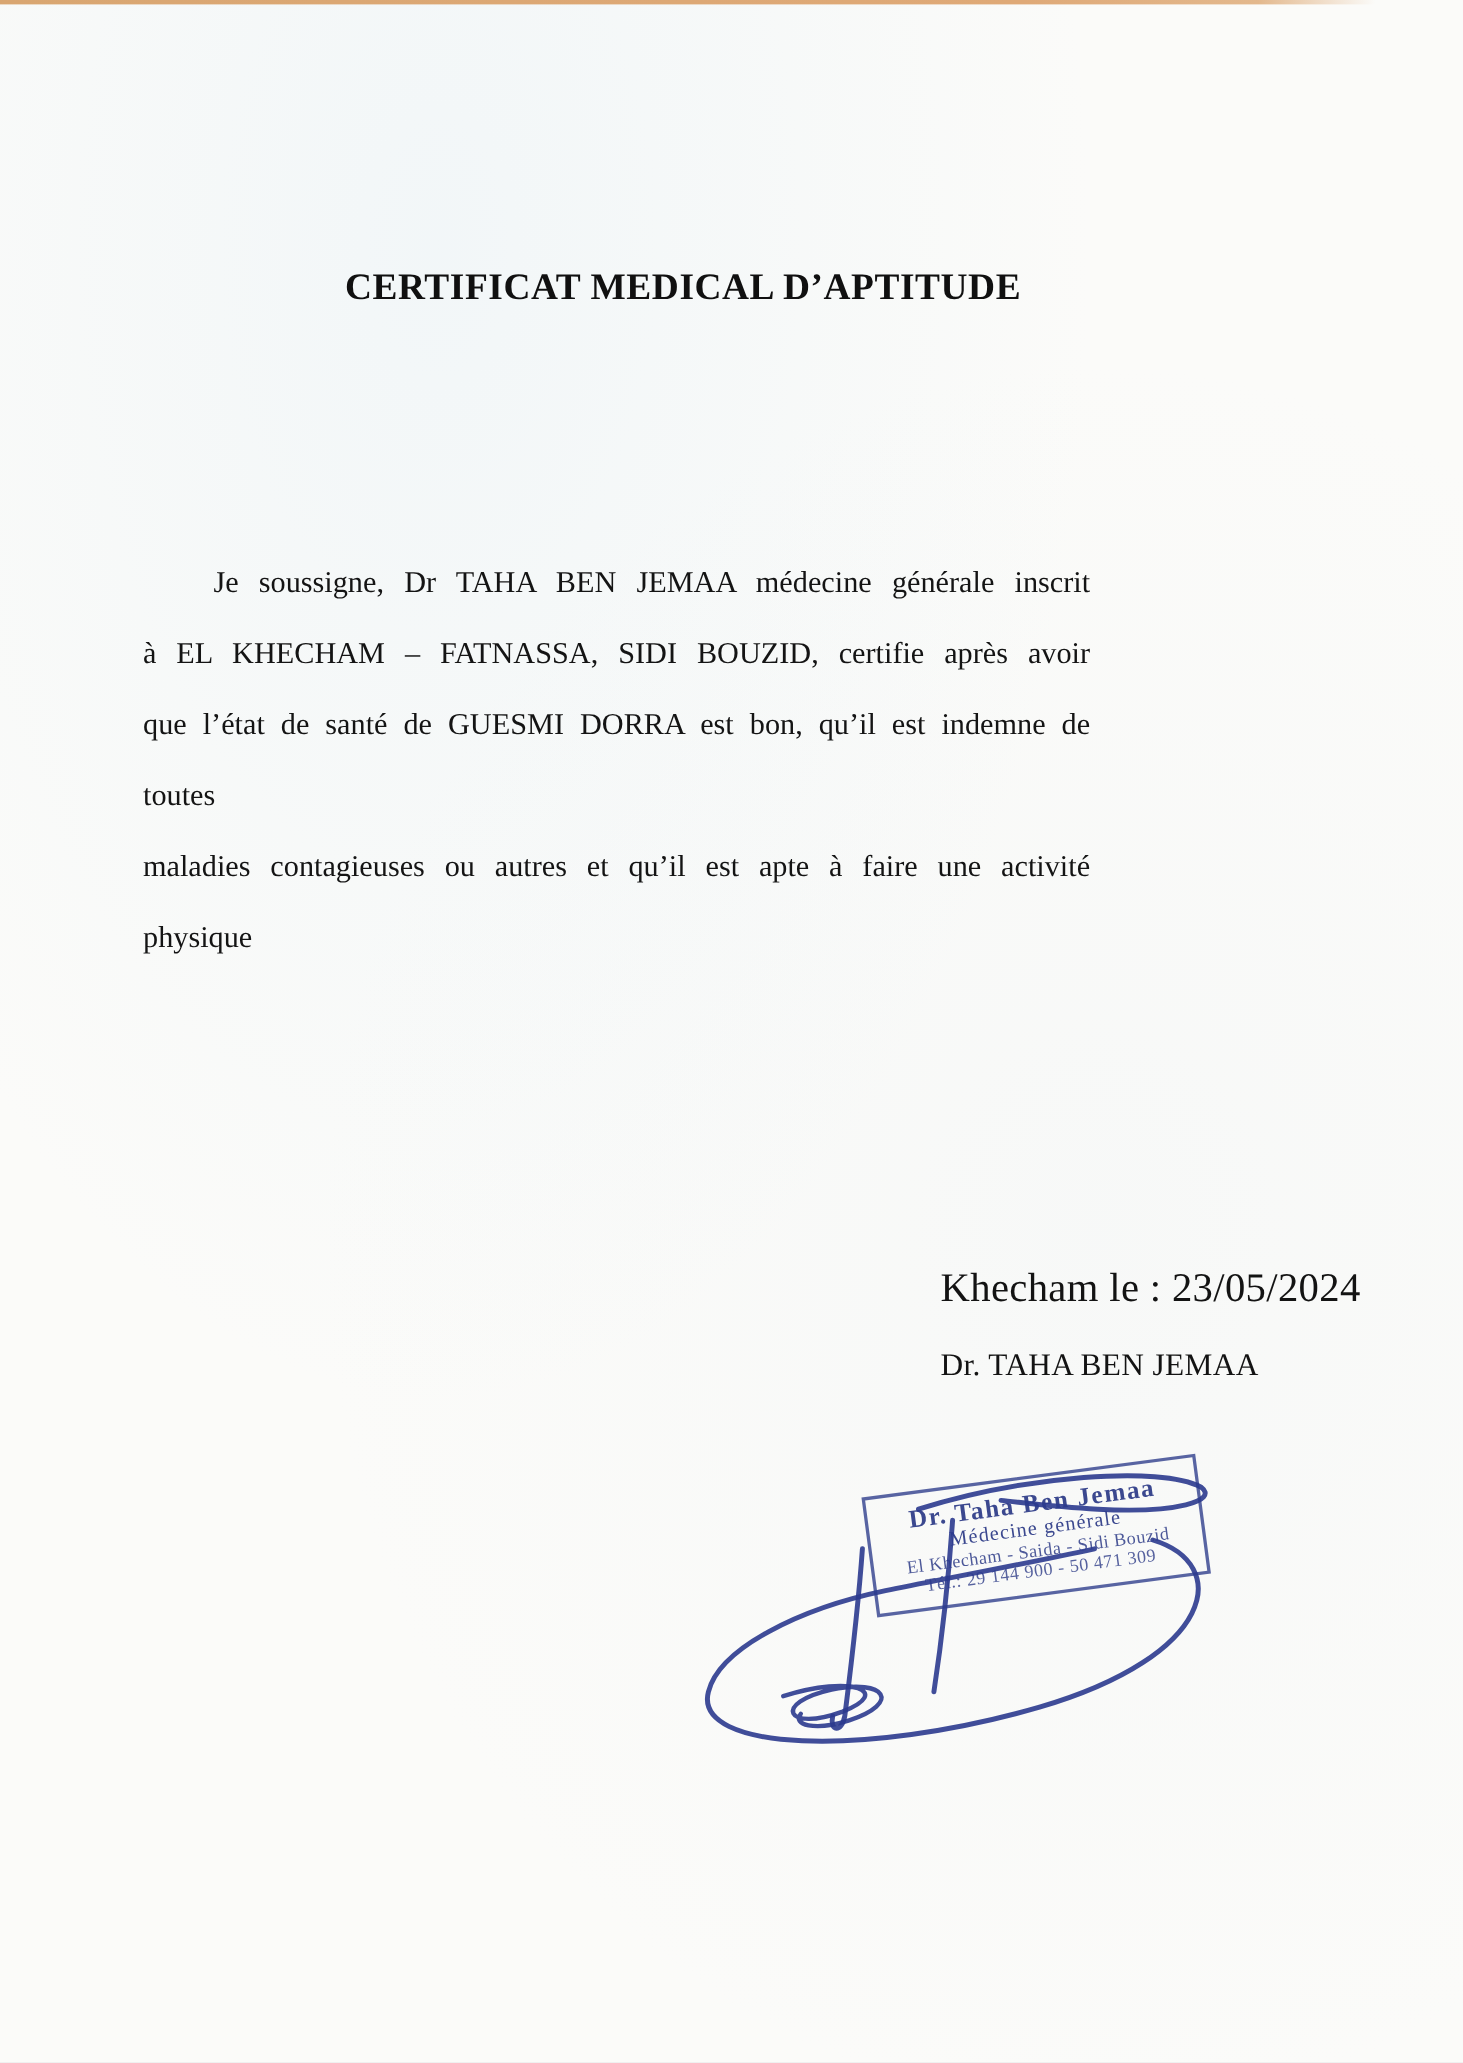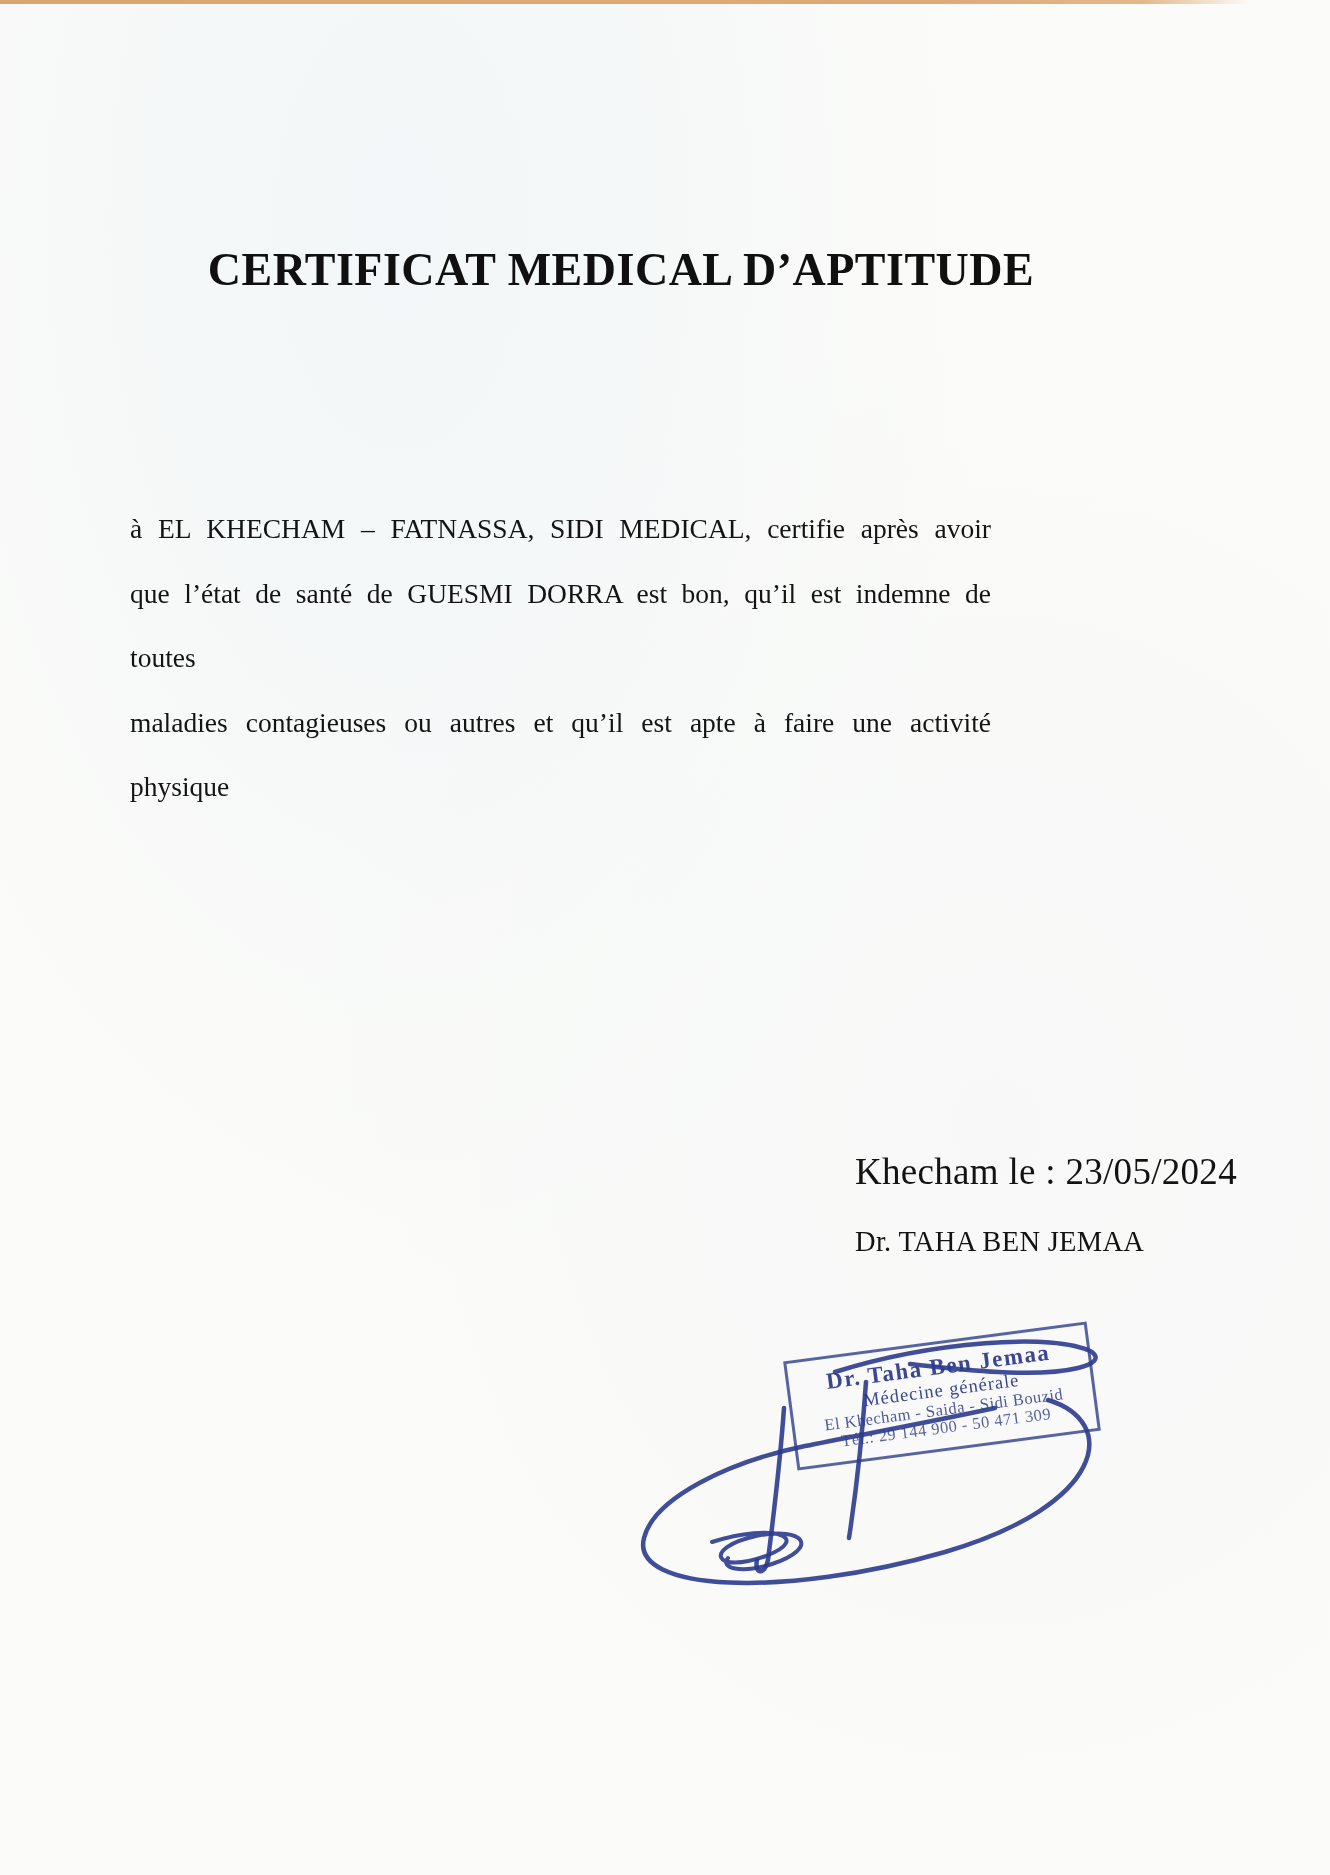--- a/index.html
+++ b/index.html
@@ -17,21 +17,21 @@
   }
   .top-edge{
     position:absolute;top:0;left:0;width:100%;height:4px;
     background:linear-gradient(to right,#d9a671 0%,#dfa977 70%,#e3b88d 86%,rgba(227,184,141,0) 94%);
   }
   .title{
     position:absolute;top:243px;left:0;width:100%;
     text-align:center;
     box-sizing:border-box;
     padding-right:88px;
-    font-size:46px;font-weight:bold;
+    font-size:34px;font-weight:bold;
     letter-spacing:0.5px;
     color:#101010;
   }
   .body-text{
     position:absolute;top:497px;left:130px;width:861px;
     font-size:27.5px;line-height:64.6px;
     color:#141414;
   }
   .body-line{
     text-align:justify;
@@ -86,21 +86,22 @@
 </head>
 <body>
 
 <div class="page">
 
   <div class="top-edge"></div>
 
   <div class="title">CERTIFICAT MEDICAL D’APTITUDE</div>
 
   <div class="body-text">
-    <div class="body-line">à EL KHECHAM – FATNASSA, SIDI MEDICAL, certifie après avoir</div>
+    <div class="body-line first">Je soussigne, Dr TAHA BEN JEMAA médecine générale inscrit</div>
+    <div class="body-line">à EL KHECHAM – FATNASSA, SIDI BOUZID, certifie après avoir</div>
     <div class="body-line">que l’état de santé de GUESMI DORRA est bon, qu’il est indemne de toutes</div>
     <div class="body-line">maladies contagieuses ou autres et qu’il est apte à faire une activité physique</div>
   </div>
 
   <div class="signoff-date">Khecham le : 23/05/2024</div>
   <div class="signoff-doctor">Dr. TAHA BEN JEMAA</div>
 
   <div class="stamp">
     <div class="stamp-line1">Dr. Taha Ben Jemaa</div>
     <div class="stamp-line2">Médecine générale</div>

